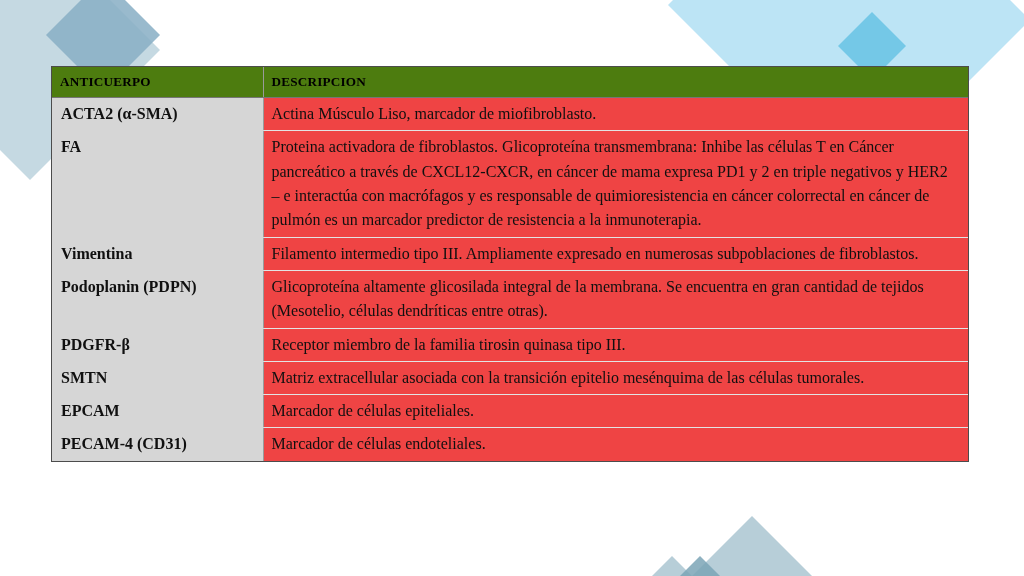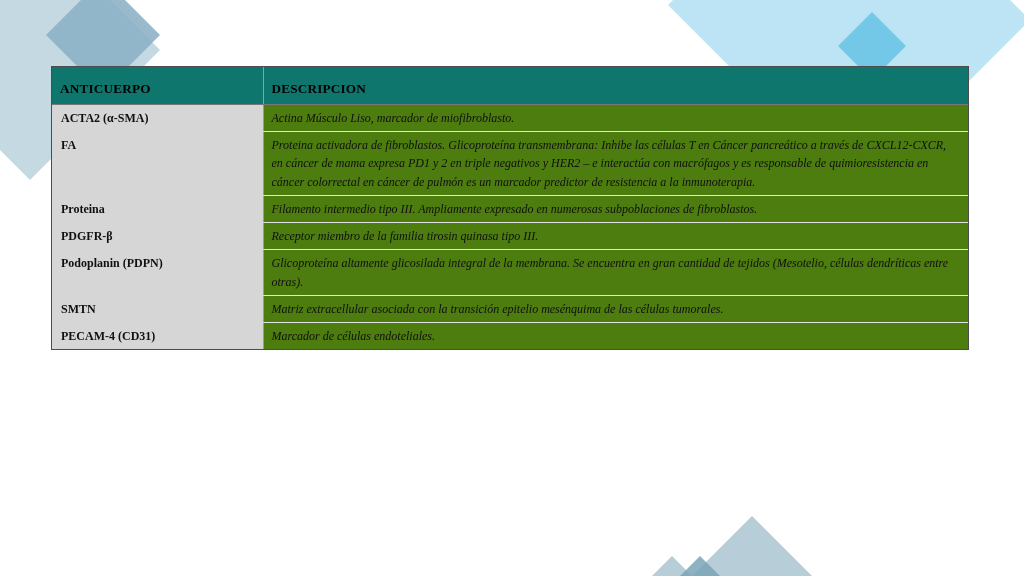--- a/index.html
+++ b/index.html
@@ -45,57 +45,56 @@
   table.antibody-table {
     border-collapse: collapse;
     table-layout: fixed;
     width: 100%;
     background: #ffffff;
   }
   table.antibody-table col.c-name { width: 211px; }
   table.antibody-table col.c-desc { width: auto; }
 
   thead th {
-    background: #0f766e;
+    background: #4d7c0f;
     font-weight: bold;
     font-size: 13.2px;
     text-align: left;
     vertical-align: middle;
-    padding: 11px 0 5px 8px;
+    padding: 4px 0 5px 8px;
     height: 21px;
     border-bottom: 1.2px solid #767676;
     color: #000000;
     letter-spacing: 0.2px;
   }
   thead th.th-name {
     border-right: 1.2px solid #9a9a9a;
   }
 
   tbody td {
-    font-size: 12px;
+    font-size: 16px;
     line-height: 1.52;
     color: #101010;
     vertical-align: top;
     padding: 4px 8px 4px 8px;
     border-bottom: 1px solid #e3e3e3;
   }
   tbody tr:last-child td { border-bottom: none; }
 
   tbody td.name-cell {
     background: #d6d6d6;
     font-weight: bold;
     border-right: 1.2px solid #9a9a9a;
     border-bottom: 1px solid #d6d6d6;
     white-space: nowrap;
     padding-left: 9px;
   }
   tbody td.desc-cell {
-    background: #4d7c0f;
+    background: #ef4444;
     padding-right: 12px;
-    font-style: italic;
   }
 </style>
 </head>
 <body>
 
 <div class="slide">
 
   <svg id="decor" viewBox="0 0 1024 576">
 
     <polygon points="30,-80 160,50 30,180 -100,50" fill="#c5d9e2"></polygon>
@@ -130,34 +129,38 @@
       <tbody id="table-body">
           <tr>
             <td class="name-cell">ACTA2 (α-SMA)</td>
             <td class="desc-cell">Actina Músculo Liso, marcador de miofibroblasto.</td>
           </tr>
           <tr>
             <td class="name-cell">FA</td>
             <td class="desc-cell">Proteina activadora de fibroblastos. Glicoproteína transmembrana: Inhibe las células T en Cáncer pancreático a través de CXCL12-CXCR, en cáncer de mama expresa PD1 y 2 en triple negativos y HER2 – e interactúa con macrófagos y es responsable de quimioresistencia en cáncer colorrectal en cáncer de pulmón es un marcador predictor de resistencia a la inmunoterapia.</td>
           </tr>
           <tr>
-            <td class="name-cell">Proteina</td>
+            <td class="name-cell">Vimentina</td>
             <td class="desc-cell">Filamento intermedio tipo III. Ampliamente expresado en numerosas subpoblaciones de fibroblastos.</td>
+          </tr>
+          <tr>
+            <td class="name-cell">Podoplanin (PDPN)</td>
+            <td class="desc-cell">Glicoproteína altamente glicosilada integral de  la membrana. Se encuentra en gran cantidad de tejidos (Mesotelio, células dendríticas entre otras).</td>
           </tr>
           <tr>
             <td class="name-cell">PDGFR-β</td>
             <td class="desc-cell">Receptor miembro de la familia tirosin quinasa tipo III.</td>
           </tr>
           <tr>
-            <td class="name-cell">Podoplanin (PDPN)</td>
-            <td class="desc-cell">Glicoproteína altamente glicosilada integral de  la membrana. Se encuentra en gran cantidad de tejidos (Mesotelio, células dendríticas entre otras).</td>
+            <td class="name-cell">SMTN</td>
+            <td class="desc-cell">Matriz extracellular asociada con la transición epitelio mesénquima de las células tumorales.</td>
           </tr>
           <tr>
-            <td class="name-cell">SMTN</td>
-            <td class="desc-cell">Matriz extracellular asociada con la transición epitelio mesénquima de las células tumorales.</td>
+            <td class="name-cell">EPCAM</td>
+            <td class="desc-cell">Marcador de células epiteliales.</td>
           </tr>
           <tr>
             <td class="name-cell">PECAM-4 (CD31)</td>
             <td class="desc-cell">Marcador de células endoteliales.</td>
           </tr>
         </tbody>
     </table>
   </div>
 
 </div>

